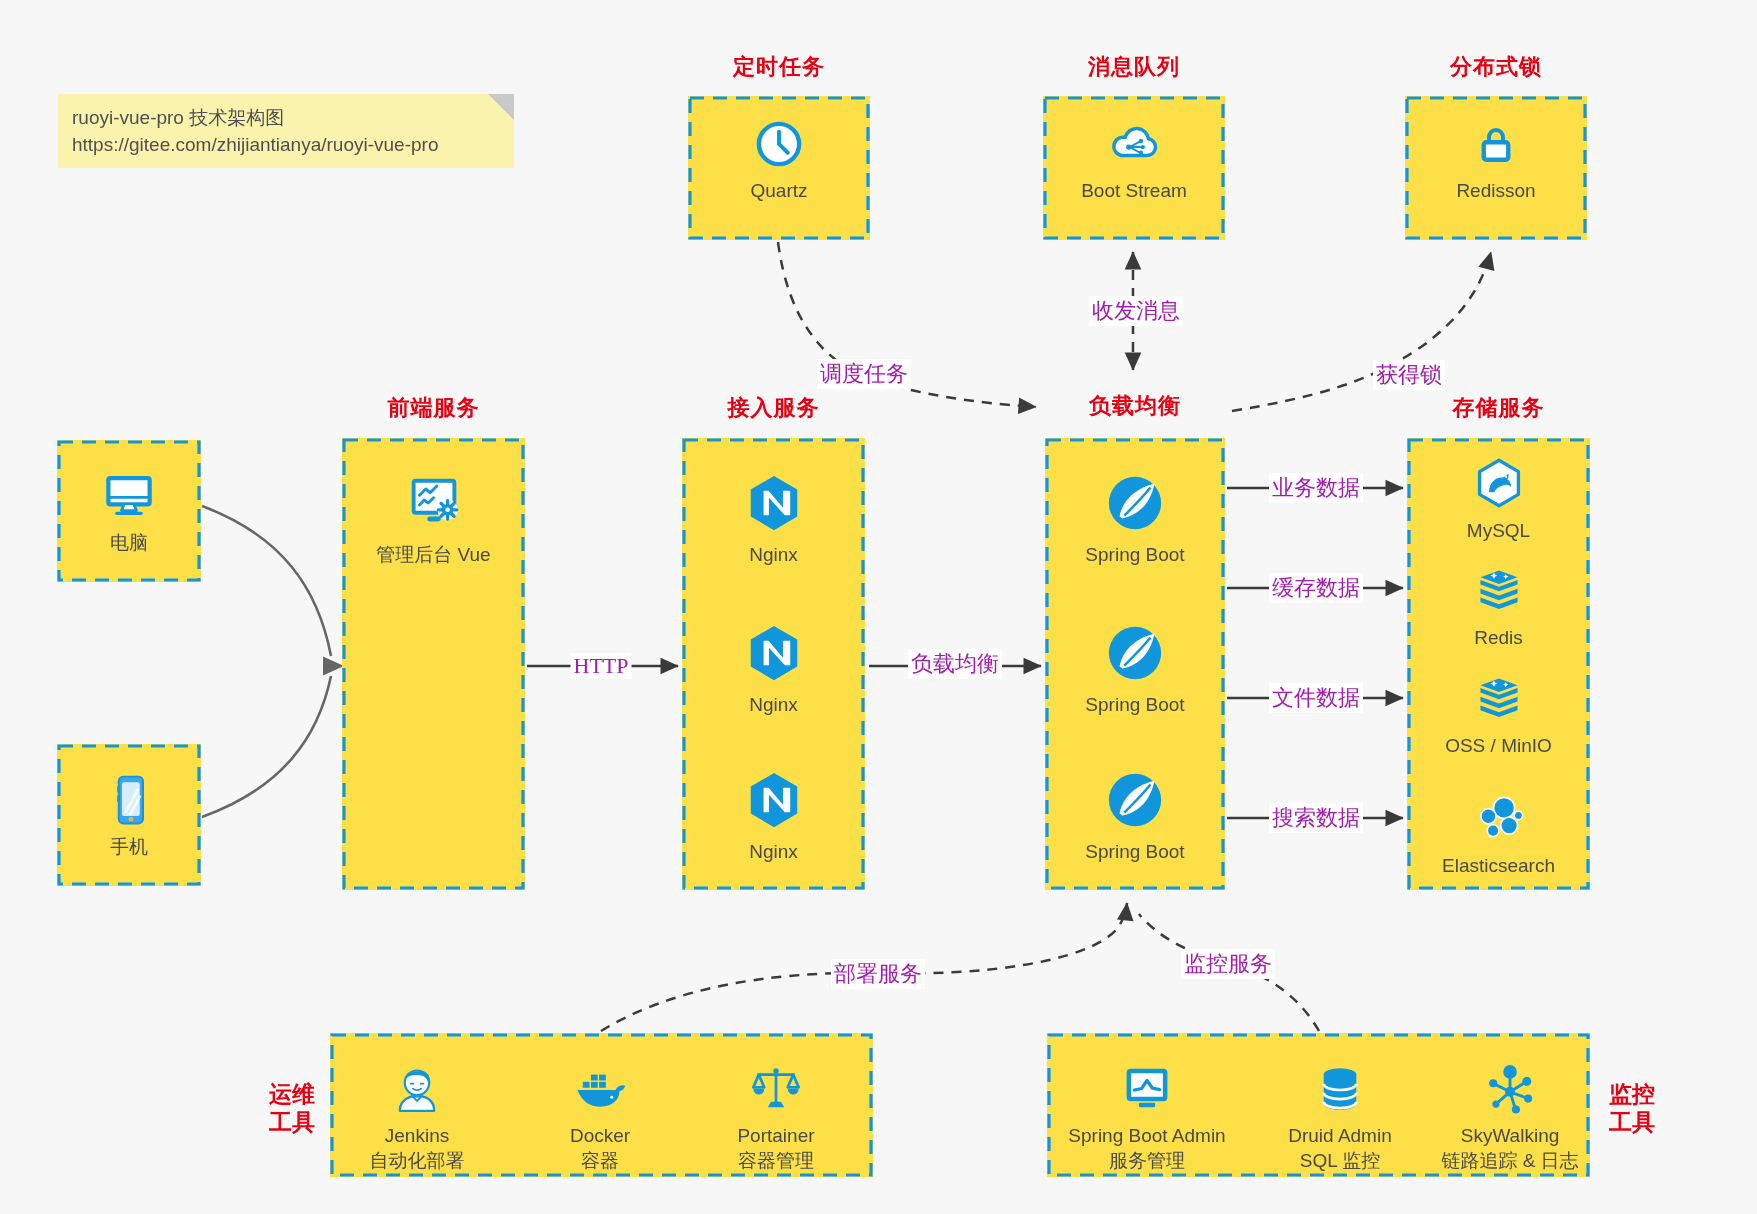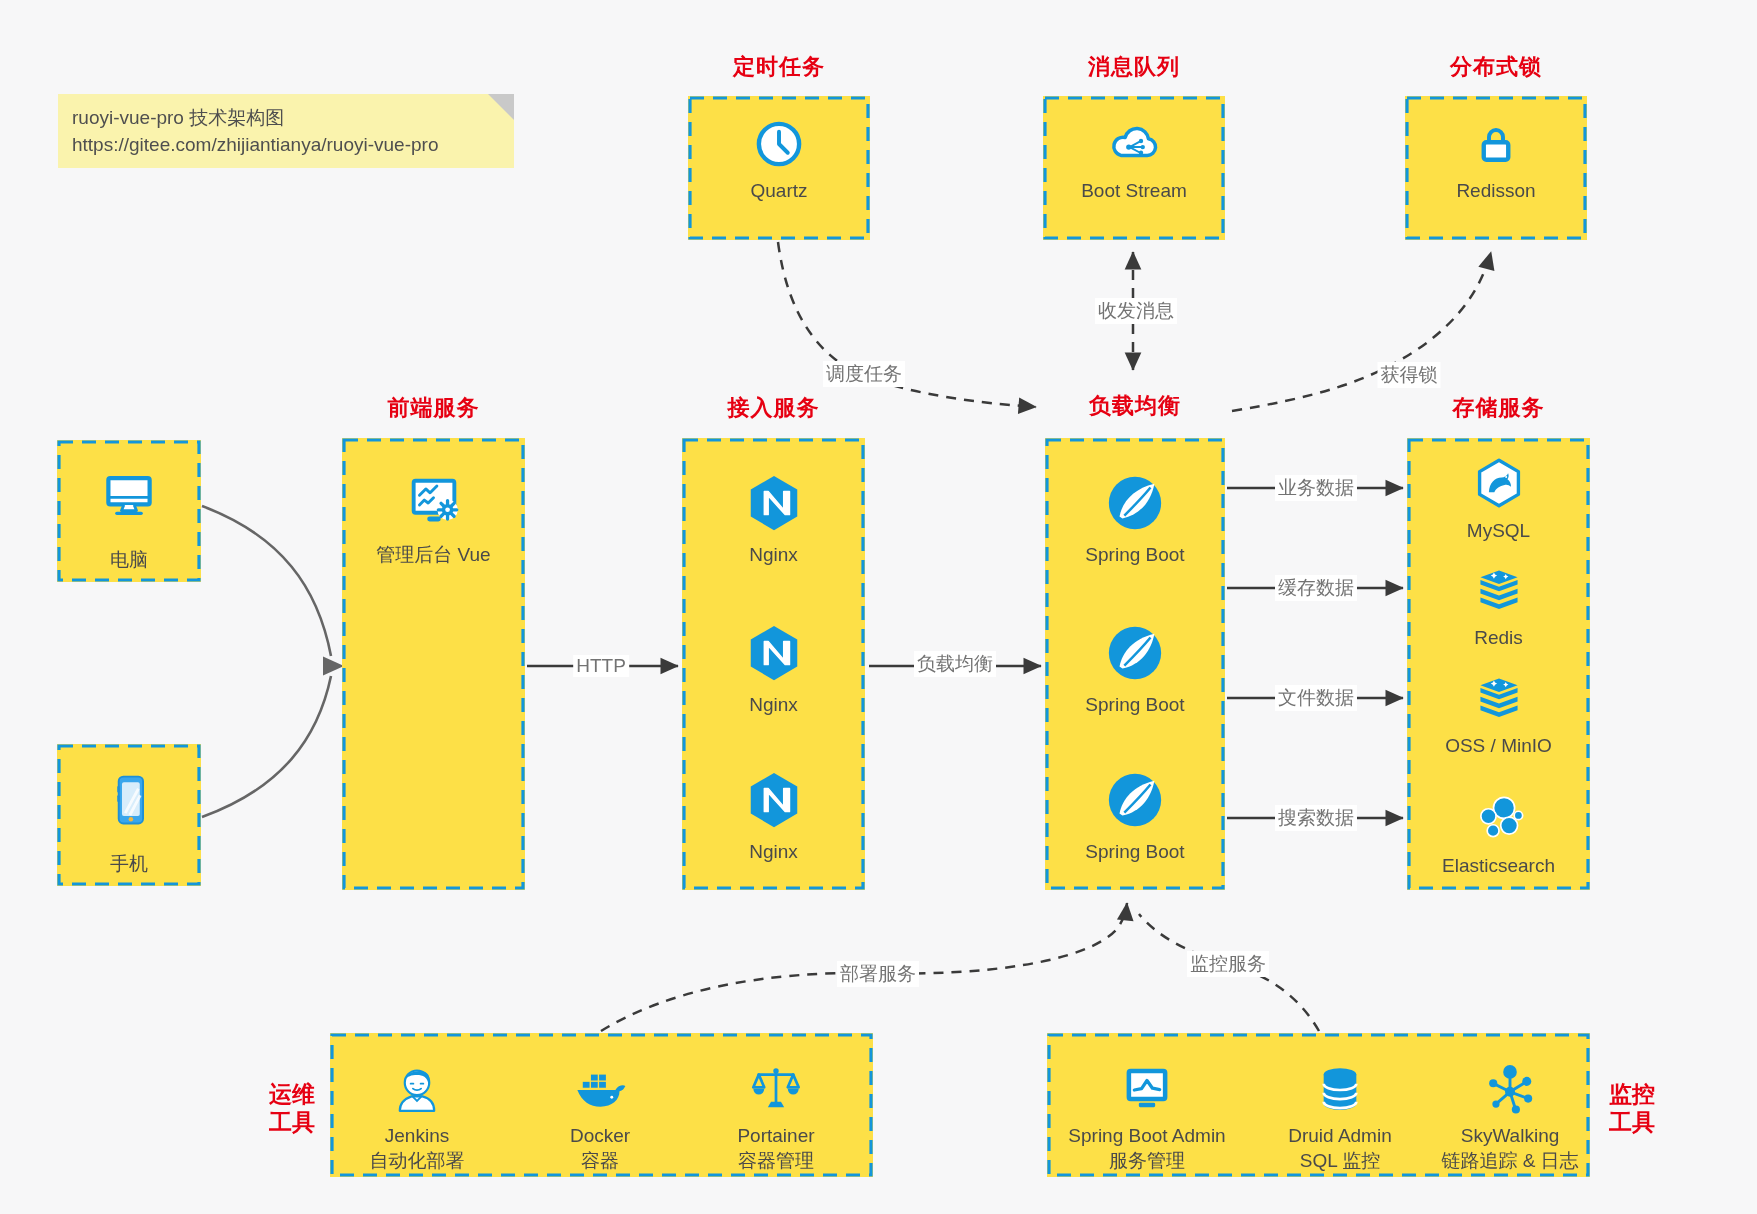--- a/index.html
+++ b/index.html
@@ -27,37 +27,37 @@
     line-height:28px;text-align:center;
   }
   
   .dashed-box{position:absolute;background:#fde047;}
   .dash-border{position:absolute;left:0;top:0;pointer-events:none;}
   
   .vstack{display:flex;flex-direction:column;align-items:center;}
   .node-box{box-sizing:border-box;padding-top:20px;}
   .node-box .nl{margin-top:8px;}
   .client-box{box-sizing:border-box;padding-top:26px;}
-  .client-box .nl{margin-top:23px;}
+  .client-box .nl{margin-top:6px;}
   .nl{font-size:19px;line-height:22px;color:#4a4a4a;white-space:nowrap;text-align:center;}
   .ni56{width:56px;height:56px;}
   .ni60{width:60px;height:60px;}
   .ni62{width:62px;height:62px;}
   .ni54{width:54px;height:54px;}
   .ni58{width:58px;height:58px;}
   .col-item{position:absolute;left:0;right:0;display:flex;flex-direction:column;align-items:center;}
   .col-item .nl{margin-top:10px;}
   .r1{top:34px;} .r2{top:184px;} .r3{top:331px;}
   .s1{top:18px;} .s2{top:125px;} .s3{top:233px;} .s4{top:353px;}
   .tool-item{position:absolute;top:28px;width:190px;display:flex;flex-direction:column;align-items:center;}
   .tool-item .nl{margin-top:4px;line-height:25px;}
   
   .edge-label{
     position:absolute;transform:translate(-50%,-50%);
-    background:#fff;padding:0 3px;font-size:19px;color:#737373;white-space:nowrap;
+    background:#fff;padding:0 3px;font-size:22px;color:#a21caf;white-space:nowrap;font-family:Liberation Serif, serif;
   }
 </style>
 </head>
 <body>
 
 <svg style="position:absolute;width:0;height:0" aria-hidden="true">
   <defs>
     <symbol id="sym-clock" viewBox="0 0 64 64">
       <circle cx="32" cy="32" r="23" fill="#fff" stroke="#1296db" stroke-width="5"></circle>
       <path d="M32 18 V32 L42 42" fill="none" stroke="#1296db" stroke-width="4.5" stroke-linecap="round" stroke-linejoin="round"></path>

